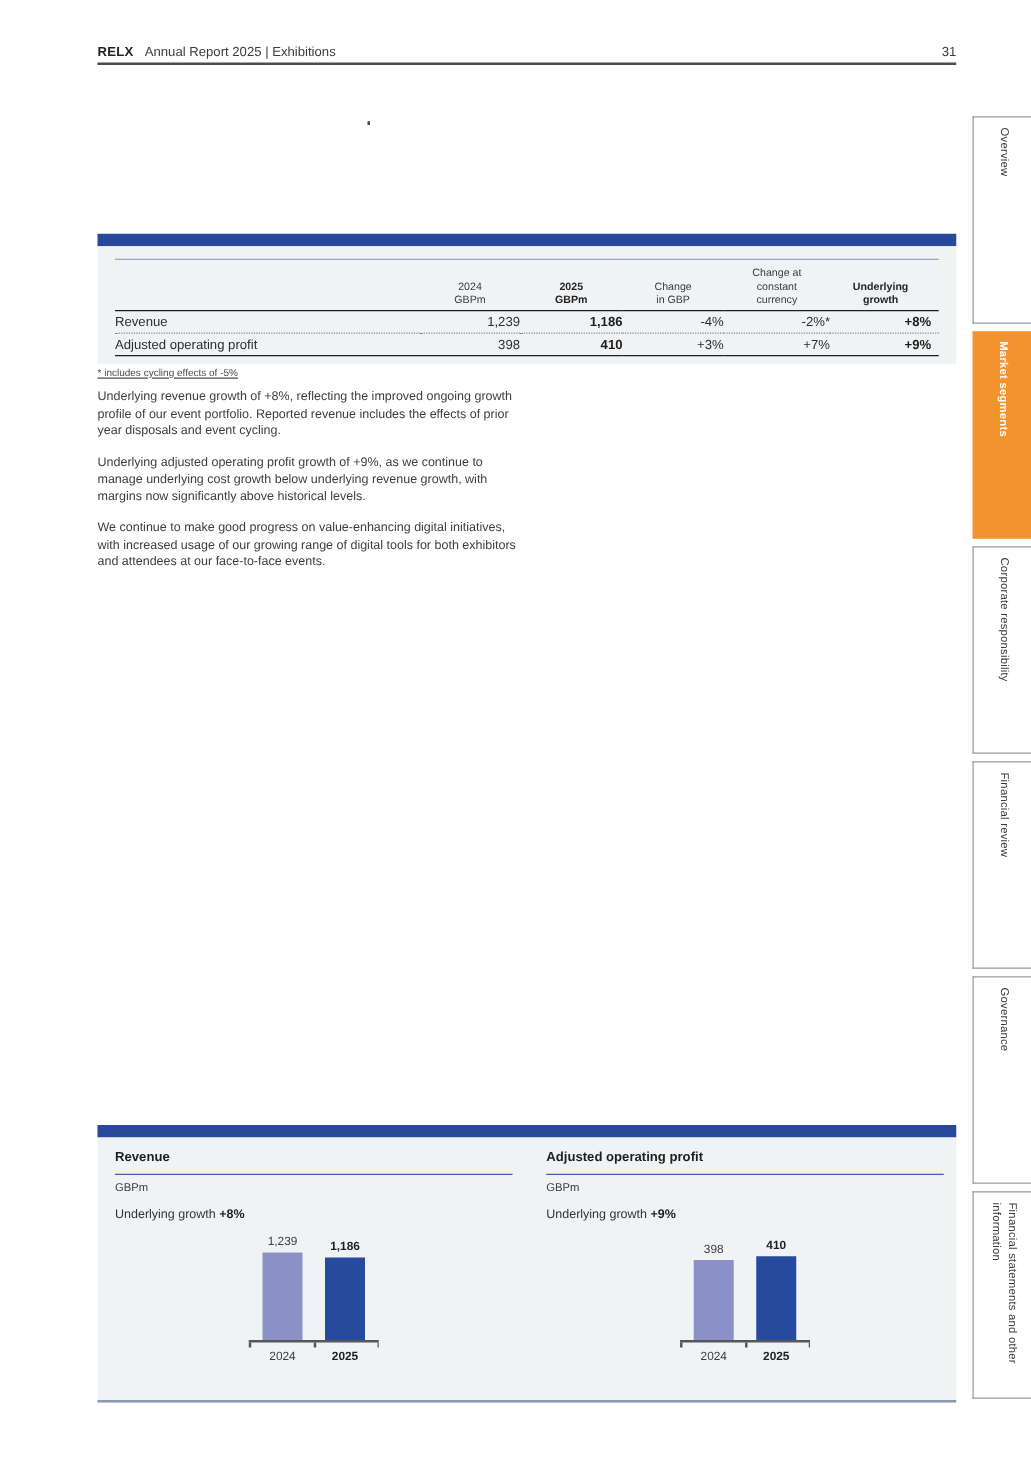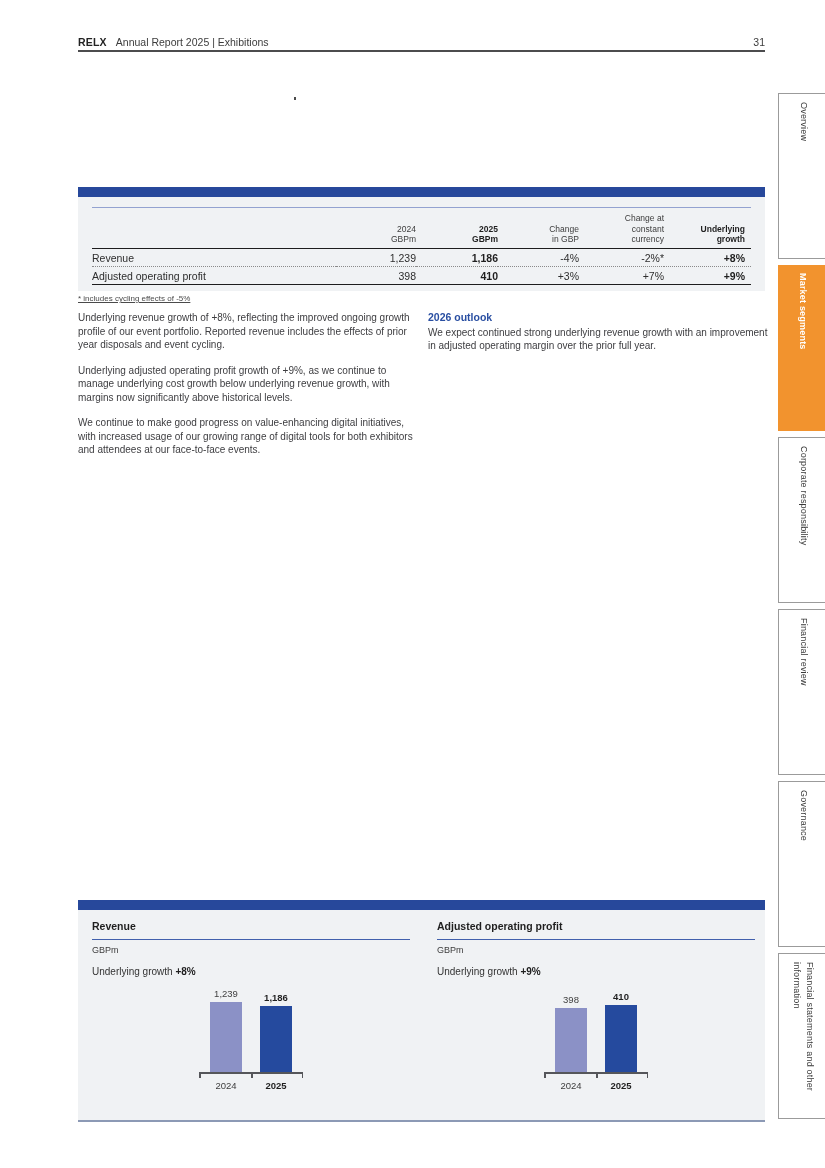--- a/index.html
+++ b/index.html
@@ -19,21 +19,21 @@
   
   .h1 { position:absolute; left:78px; top:158px; font-size:17px; font-weight:bold; color:#1c1c1c; letter-spacing:-.2px; }
   .bluebar { position:absolute; left:78px; width:687px; height:10px; background:#27489B; }
   .bluebar.b1 { top:187px; }
   .bluebar.b2 { top:900px; }
 
   
   .panel1 { position:absolute; left:78px; top:197px; width:687px; height:94px; background:#F0F2F4; padding:10px 14px 0; }
   table { width:100%; border-collapse:collapse; border-top:1.5px solid #93A2D0; table-layout:fixed; }
   col.c0{width:244px;} col.c1{width:80px;} col.c2{width:82px;} col.c3{width:81px;} col.c4{width:85px;} col.c5{width:87px;}
-  th { font-size:8.5px; font-weight:normal; color:#3c3c3c; text-align:right; vertical-align:bottom;
+  th { font-size:8.5px; font-weight:normal; color:#3c3c3c; vertical-align:bottom;
        padding:5px 0 3px; line-height:1.25; white-space:pre-line; }
   th.bold, td.bold { font-weight:bold; color:#1f1f1f; }
   thead tr { border-bottom:1.5px solid #1d1d1d; }
   td { font-size:10.5px; text-align:right; color:#2e2e2e; padding:3px 0 2px; }
   td.lbl { text-align:left; }
   tr.r1 { border-bottom:1px dotted #8a8a8a; }
   tr.r2 { border-bottom:1.5px solid #1d1d1d; }
   th:last-child, td:last-child { padding-right:6px; }
 
   .footnote { position:absolute; left:78px; top:294px; font-size:8px; color:#4a4a4a;text-decoration:underline; }
@@ -138,24 +138,20 @@
   </div>
 
   <div class="footnote">* includes cycling effects of -5%</div>
 
   <div class="col-text col-left">
     <p>Underlying revenue growth of +8%, reflecting the improved ongoing growth profile of our event portfolio. Reported revenue includes the effects of prior year disposals and event cycling.</p>
     <p>Underlying adjusted operating profit growth of +9%, as we continue to manage underlying cost growth below underlying revenue growth, with margins now significantly above historical levels.</p>
     <p>We continue to make good progress on value-enhancing digital initiatives, with increased usage of our growing range of digital tools for both exhibitors and attendees at our face-to-face events.</p>
   </div>
 
-  <div class="col-text col-right">
-    <h3>2026 outlook</h3>
-    <p>We expect continued strong underlying revenue growth with an improvement in adjusted operating margin over the prior full year.</p>
-  </div>
 
   <div class="bluebar b2"></div>
 
   <div class="panel2">
 
     <div class="chart">
       <div class="ctitle">Revenue</div>
       <div class="unit">GBPm</div>
       <div class="growth"><span>Underlying growth </span><b>+8%</b></div>
       <div class="plot">

